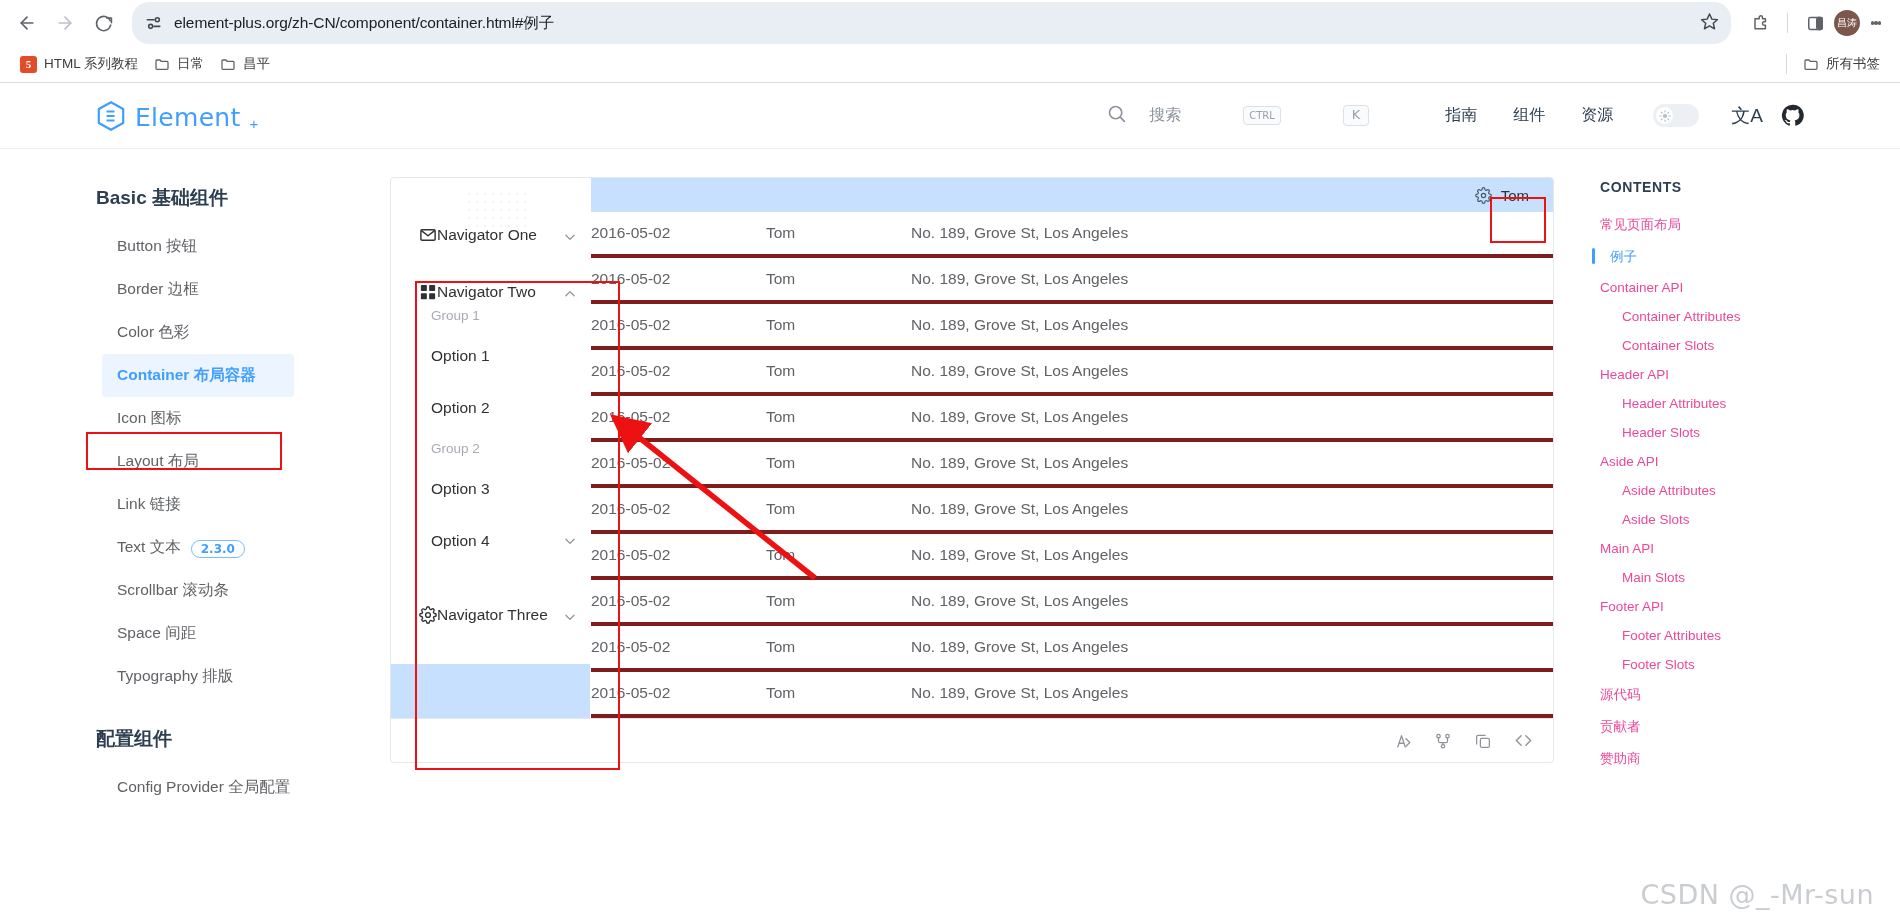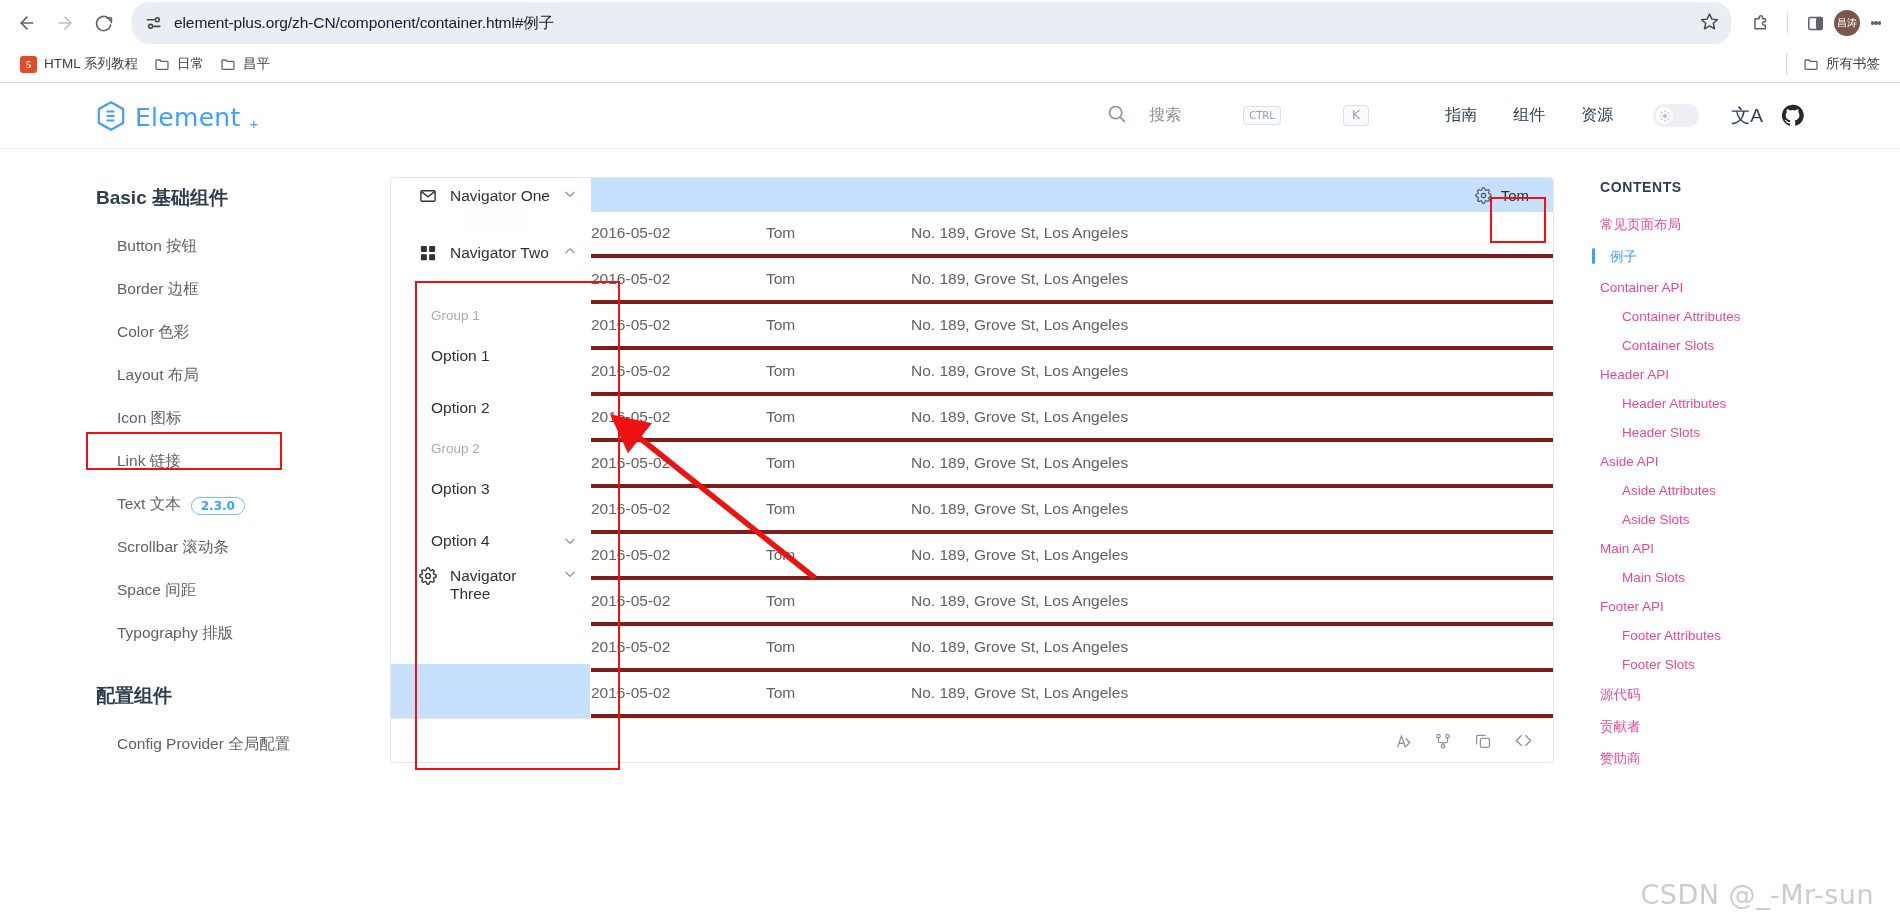--- a/index.html
+++ b/index.html
@@ -137,22 +137,22 @@
     border:1px solid #e4e7ed; border-radius:4px; background:#fff;
     margin-right: 16px; overflow:hidden;
   }
   .demo-body { display:flex; height: 540px; }
 
   .demo-menu {
     width: 200px; flex:none; border-right:1px solid #e4e7ed00;
     display:flex; flex-direction:column; padding-top: 9px;
   }
   .menu-item {
-    display:flex; align-items:flex-start; height: 57px; padding: 0 13px 0 28px;
-    color:#303133; font-size:15.5px; gap:13px;
+    display:flex; align-items:flex-end; height: 57px; padding: 0 13px 0 28px;
+    color:#303133; font-size:15.5px; 
   }
   .menu-item .mi-icon { color:#303133; display:flex; width:18px; flex:none;}
   .menu-item .chev { margin-left:auto; color:#8c939d; display:flex; }
   .menu-group-title { padding: 7px 0 7px 40px; font-size:13.5px; color:#a8abb2; }
   .menu-sub {
     height: 52px; display:flex; align-items:center; padding-left: 40px;
     font-size:15.5px; color:#303133;
   }
   .menu-sub .chev { margin-left:auto; margin-right:13px; color:#8c939d; display:flex;}
   .menu-filler { flex:1; }
@@ -414,25 +414,28 @@
 
       <div class="side-item">
         <span>Button 按钮</span>
       </div>
       <div class="side-item">
         <span>Border 边框</span>
       </div>
       <div class="side-item">
         <span>Color 色彩</span>
       </div>
+      <div class="side-item active">
+        <span>Container 布局容器</span>
+      </div>
+      <div class="side-item">
+        <span>Icon 图标</span>
+      </div>
       <div class="side-item">
         <span>Layout 布局</span>
-      </div>
-      <div class="side-item">
-        <span>Icon 图标</span>
       </div>
       <div class="side-item">
         <span>Link 链接</span>
       </div>
       <div class="side-item">
         <span>Text 文本</span>
         <span class="badge-ver">2.3.0</span>
       </div>
       <div class="side-item">
         <span>Scrollbar 滚动条</span>

